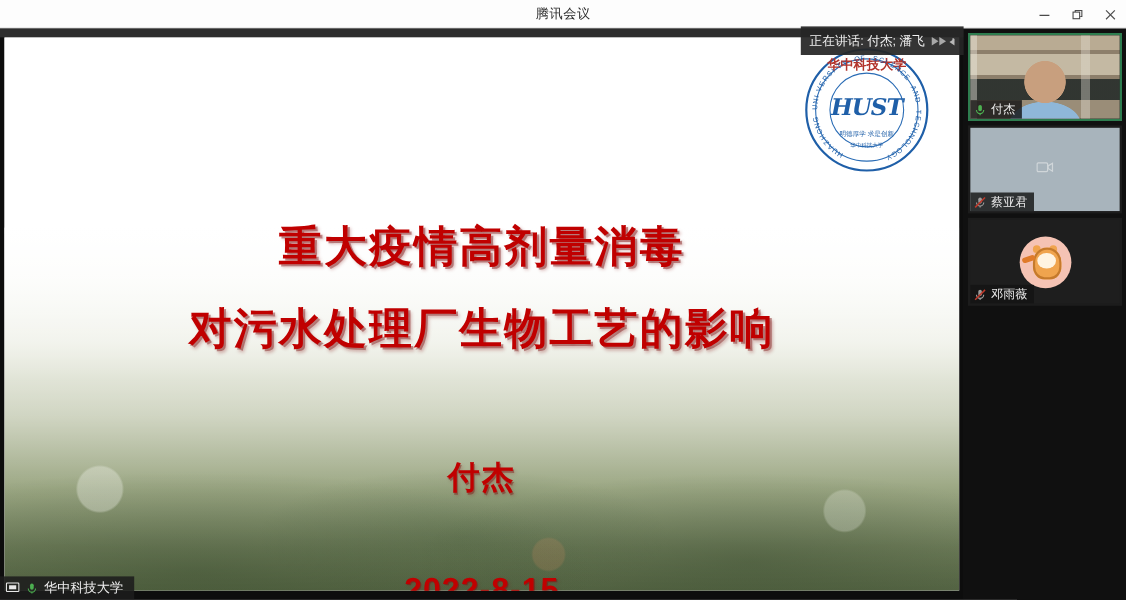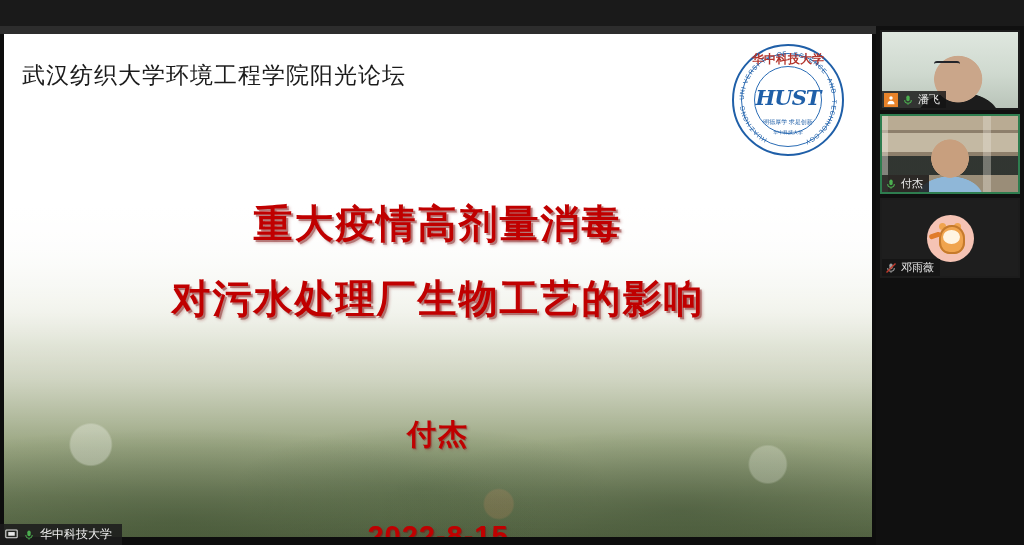--- a/index.html
+++ b/index.html
@@ -305,29 +305,50 @@
     white-space: nowrap;
     z-index: 40;
   }
   .speak-banner .arrows { display:flex; align-items:center; gap:2px; opacity:.85; }
 </style>
 </head>
 <body>
 
 <div id="app">
 
+  <div class="titlebar">
+    <div class="tb-title">腾讯会议</div>
+    <div class="winctrls">
+      <div class="winbtn">
+        <svg width="11" height="11" viewBox="0 0 11 11">
+            <line x1="1" y1="6" x2="10" y2="6" stroke="currentColor" stroke-width="1"></line>
+          </svg>
+      </div>
+      <div class="winbtn">
+        <svg width="11" height="11" viewBox="0 0 11 11">
+          <rect x="1.5" y="3" width="6" height="6" fill="none" stroke="currentColor" stroke-width="1"></rect>
+          <polyline points="3.5,3 3.5,1.5 9.5,1.5 9.5,7 8,7" fill="none" stroke="currentColor" stroke-width="1"></polyline>
+        </svg>
+      </div>
+      <div class="winbtn close">
+        <svg width="11" height="11" viewBox="0 0 11 11">
+          <line x1="1.5" y1="1.5" x2="9.5" y2="9.5" stroke="currentColor" stroke-width="1"></line>
+          <line x1="9.5" y1="1.5" x2="1.5" y2="9.5" stroke="currentColor" stroke-width="1"></line>
+        </svg>
+      </div>
+    </div>
+  </div>
 
   <div class="stage">
     <div class="stage-topstrip"></div>
 
     <div class="slide">
       <div class="slide-photo"></div>
       <div class="slide-veil"></div>
 
-      <div class="forum-title">武汉纺织大学环境工程学院阳光论坛</div>
 
       <div class="hust-logo">
         <div class="hust-ring"></div>
         <div class="hust-ring2"></div>
         <div class="hust-inner"></div>
         <div class="hust-cn-top">华中科技大学</div>
         <div class="hust-mark">HUST</div>
         <div class="hust-cn-small">明德厚学 求是创新</div>
         <div class="hust-cn-small2">华中科技大学</div>
         <div class="hust-en" id="hustEn">
@@ -397,52 +418,63 @@
         <svg width="12" height="12" viewBox="0 0 16 16">
           <rect x="5.8" y="2" width="4.4" height="7.5" rx="2.2" fill="#4caf50"></rect>
           <path d="M3.6 8 a4.4 4.4 0 0 0 8.8 0" fill="none" stroke="#4caf50" stroke-width="1.3"></path>
           <line x1="8" y1="12.4" x2="8" y2="14.2" stroke="#4caf50" stroke-width="1.3"></line>
         </svg>
       </span>
       <span>华中科技大学</span>
     </div>
   </div>
 
+  <div class="speak-banner">
+    <span>正在讲话: 付杰; 潘飞</span>
+    <span class="arrows">
+      <svg width="26" height="13" viewBox="0 0 34 16">
+        <path d="M4 3 L12 8 L4 13 Z" fill="#bdbdbd"></path>
+        <path d="M13 3 L21 8 L13 13 Z" fill="#bdbdbd"></path>
+        <path d="M31 5 L25 9 L31 13 Z" fill="#cfcfcf"></path>
+        <rect x="28.5" y="4.5" width="2" height="4" fill="#cfcfcf"></rect>
+      </svg>
+    </span>
+  </div>
 
   <div class="rail" id="rail">
-      <div class="tile">
-        <div class="tile-video vid-a"></div>
-        <div class="tile-badgebar">
-          <span class="host-badge">
-            <svg width="10" height="10" viewBox="0 0 12 12">
-              <circle cx="6" cy="3.6" r="2.1" fill="#fff"></circle>
-              <path d="M1.8 11 a4.2 4.2 0 0 1 8.4 0 Z" fill="#fff"></path>
-            </svg>
-          </span>
-          <span class="mic">
-            <svg width="12" height="12" viewBox="0 0 16 16">
-      <rect x="5.8" y="2" width="4.4" height="7.5" rx="2.2" fill="#4caf50"></rect>
-      <path d="M3.6 8 a4.4 4.4 0 0 0 8.8 0" fill="none" stroke="#4caf50" stroke-width="1.4"></path>
-      <line x1="8" y1="12.4" x2="8" y2="14.3" stroke="#4caf50" stroke-width="1.4"></line>
-    </svg>
-          </span>
-          <span class="tile-name">潘飞</span>
-        </div>
-      </div>
       <div class="tile speaking">
         <div class="tile-video vid-b"></div>
         <div class="tile-badgebar">
           <span class="mic">
             <svg width="12" height="12" viewBox="0 0 16 16">
       <rect x="5.8" y="2" width="4.4" height="7.5" rx="2.2" fill="#4caf50"></rect>
       <path d="M3.6 8 a4.4 4.4 0 0 0 8.8 0" fill="none" stroke="#4caf50" stroke-width="1.4"></path>
       <line x1="8" y1="12.4" x2="8" y2="14.3" stroke="#4caf50" stroke-width="1.4"></line>
     </svg>
           </span>
           <span class="tile-name">付杰</span>
+        </div>
+      </div>
+      <div class="tile">
+        <div class="tile-video vid-off">
+          <span class="camoff-glyph"><svg width="16" height="14" viewBox="0 0 20 16">
+              <rect x="1" y="3" width="12" height="10" rx="1.5" fill="none" stroke="#f2f2f2" stroke-width="1.4"></rect>
+              <path d="M13.5 6.5 L18.5 3.5 L18.5 12.5 L13.5 9.5 Z" fill="none" stroke="#f2f2f2" stroke-width="1.4"></path>
+            </svg></span>
+        </div>
+        <div class="tile-badgebar">
+          <span class="mic">
+            <svg width="12" height="12" viewBox="0 0 16 16">
+      <rect x="5.8" y="2" width="4.4" height="7.5" rx="2.2" fill="#9c9c9c"></rect>
+      <path d="M3.6 8 a4.4 4.4 0 0 0 8.8 0" fill="none" stroke="#9c9c9c" stroke-width="1.4"></path>
+      <line x1="8" y1="12.4" x2="8" y2="14.3" stroke="#9c9c9c" stroke-width="1.4"></line>
+      <line x1="2" y1="14" x2="14" y2="2" stroke="#c0392b" stroke-width="1.8"></line>
+    </svg>
+          </span>
+          <span class="tile-name">蔡亚君</span>
         </div>
       </div>
       <div class="tile">
         <div class="tile-avatarwrap">
           <div class="avatar av-tiger">
             <div class="t-ear-l"></div>
             <div class="t-ear-r"></div>
             <div class="t-body"></div>
             <div class="t-face"></div>
             <div class="t-stripe"></div>

